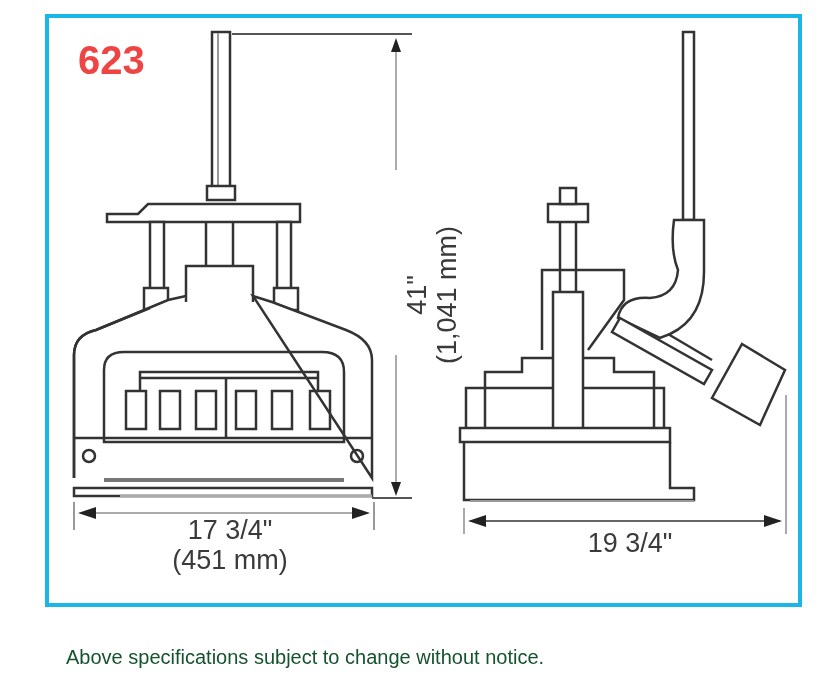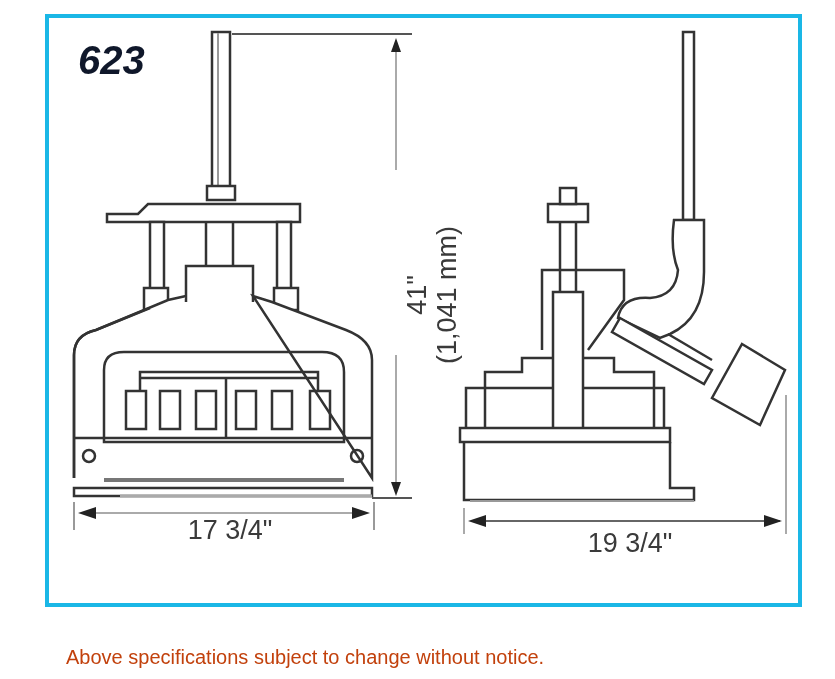--- a/index.html
+++ b/index.html
@@ -4,35 +4,35 @@
 <style>
   html, body { margin:0; padding:0; background:#ffffff; }
   body { width:835px; height:679px; position:relative; overflow:hidden; font-family:"Liberation Sans", sans-serif; }
   #frame {
     position:absolute; left:45px; top:14px; width:749px; height:585px;
     border:4px solid #1ab7e6; background:#fff;
   }
   #drawing { position:absolute; left:0; top:0; width:835px; height:679px; }
   .model {
     position:absolute; left:78px; top:38px; font-size:40px; font-weight:bold;
-    color:#0f172a; font-family:"Liberation Sans", sans-serif; letter-spacing:0px;font-style:italic;
+    color:#ef4444; font-family:"Liberation Sans", sans-serif; letter-spacing:0px;
   }
   .dim-label {
     position:absolute; font-family:"Liberation Sans", sans-serif; color:#3a3a3a;
     font-size:27px; line-height:30px; text-align:center;
   }
   .dim-h1 { left:120px; top:515px; width:220px; }
   .dim-h2 { left:500px; top:528px; width:260px; }
   .dim-v {
     position:absolute; left:307px; top:265px; width:250px; text-align:center;
     transform:rotate(-90deg); transform-origin:center center;
     font-size:27px; line-height:30px; color:#3a3a3a;
   }
   .note {
-    position:absolute; left:66px; top:646px; font-size:20px; color:#c2410c;
+    position:absolute; left:66px; top:646px; font-size:20px; color:#14532d;
     font-family:"Liberation Sans", sans-serif;
   }
 </style>
 </head>
 <body>
 
 <div id="frame"></div>
 
 <svg id="drawing" width="835" height="679" viewBox="0 0 835 679" xmlns="http://www.w3.org/2000/svg">
   <g fill="none" stroke="#333" stroke-width="2.5" stroke-linejoin="miter">
@@ -140,19 +140,20 @@
 
 <div class="model">623</div>
 
 <div class="dim-v">
   <div>41"</div>
   <div>(1,041 mm)</div>
 </div>
 
 <div class="dim-label dim-h1">
   <div>17 3/4"</div>
+  <div>(451 mm)</div>
 </div>
 
 <div class="dim-label dim-h2">
   <div>19 3/4"</div>
 </div>
 
 <div class="note">Above specifications subject to change without notice.</div>
 
 </body></html>

